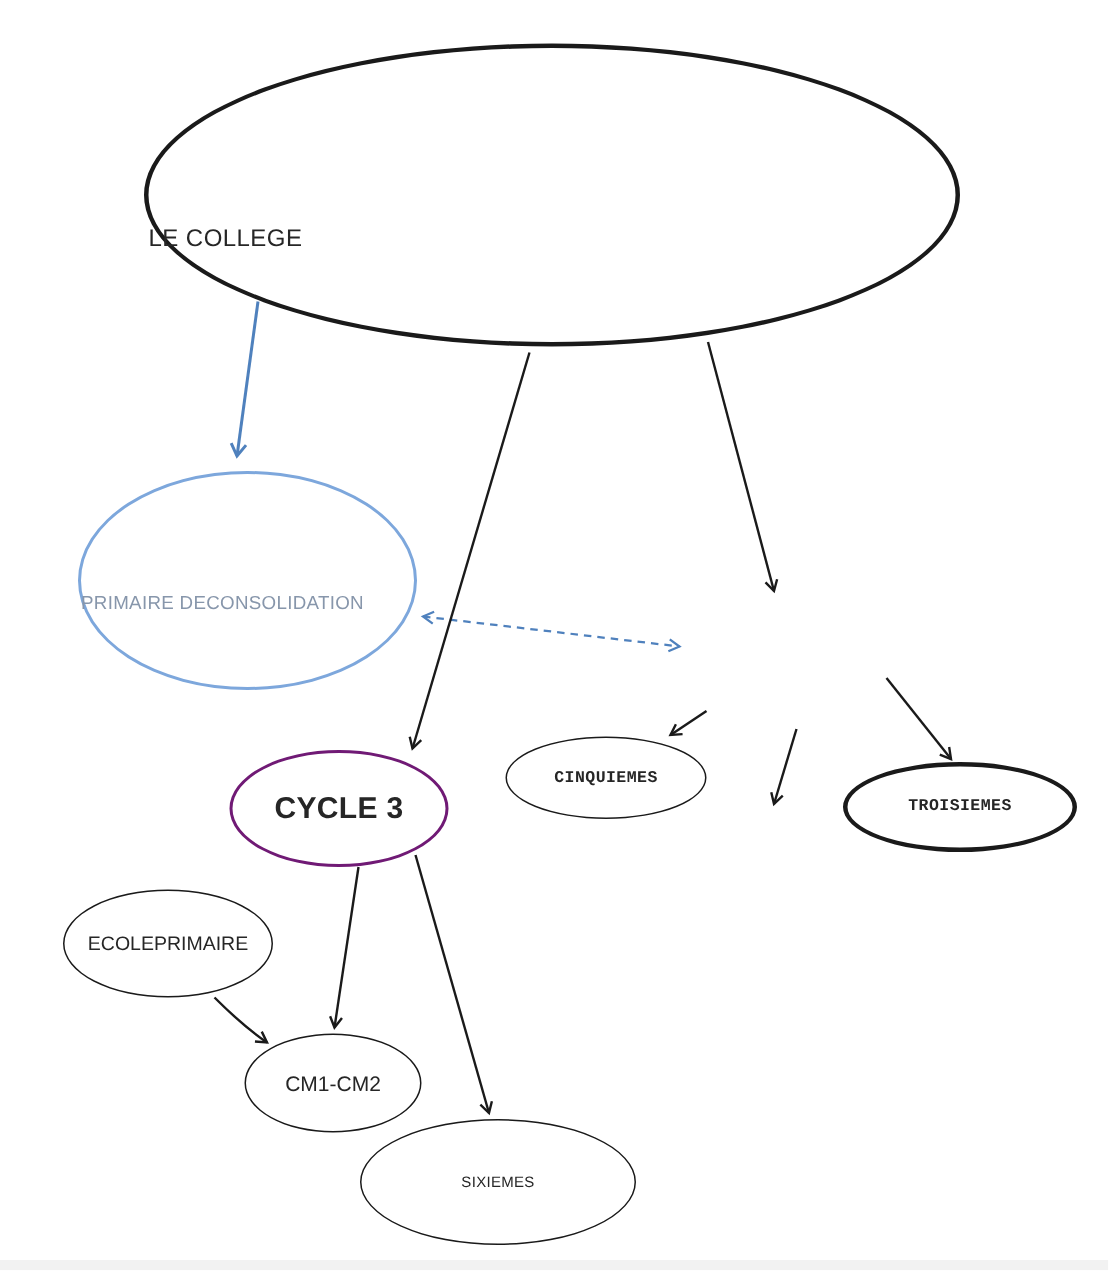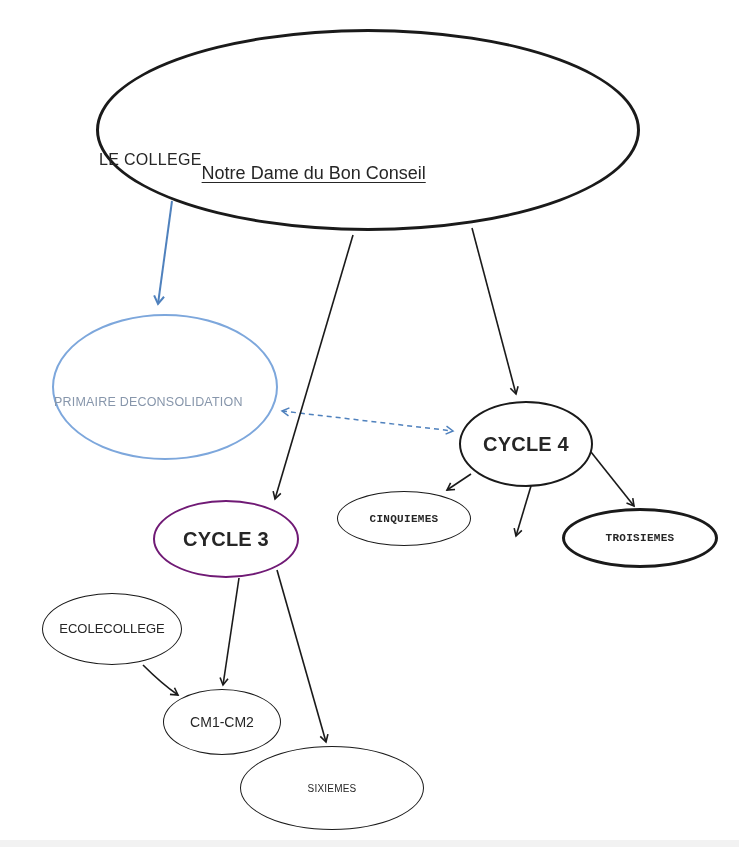--- a/index.html
+++ b/index.html
@@ -140,48 +140,44 @@
 
     <path d="M239,578 L223,685" fill="none" stroke="#1a1a1a" stroke-width="1.6" marker-end="url(#ah-black)"></path>
 
     <path d="M277,570 L326,742" fill="none" stroke="#1a1a1a" stroke-width="1.6" marker-end="url(#ah-black)"></path>
 
     <path d="M143,665 Q162,684 178,695" fill="none" stroke="#1a1a1a" stroke-width="1.6" marker-end="url(#ah-black)"></path>
   </svg>
 
   <div class="node node-college">
     <span class="college-line1">LE COLLEGE</span>
-    <span class="college-line2">Notre Dame du Bon Conseil</span>
   </div>
 
   <div class="node node-consolidation">
     <span>PRIMAIRE DE</span>
     <span>CONSOLIDATION</span>
   </div>
 
-  <div class="node node-cycle4">
-    <span>CYCLE 4</span>
-  </div>
 
   <div class="node node-cycle3">
     <span>CYCLE 3</span>
   </div>
 
   <div class="node node-small node-cinquiemes">
     <span>CINQUIEMES</span>
   </div>
 
 
   <div class="node node-small node-troisiemes">
     <span>TROISIEMES</span>
   </div>
 
   <div class="node node-ecole">
     <span>ECOLE</span>
-    <span>COLLEGE</span>
+    <span>PRIMAIRE</span>
   </div>
 
   <div class="node node-cm1cm2">
     <span>CM1-CM2</span>
   </div>
 
   <div class="node node-sixiemes">
     <span>SIXIEMES</span>
   </div>
 

